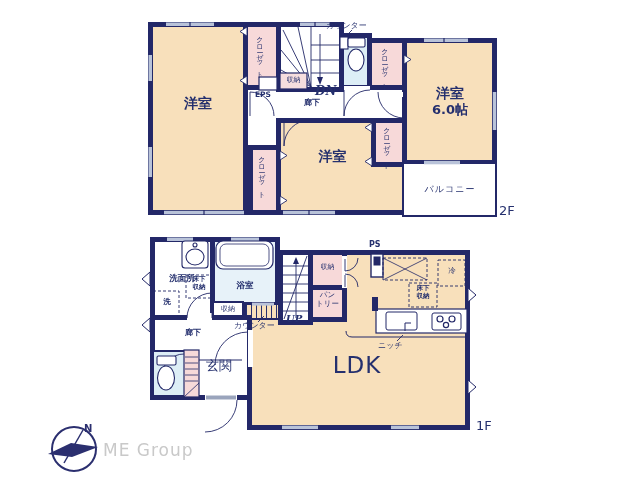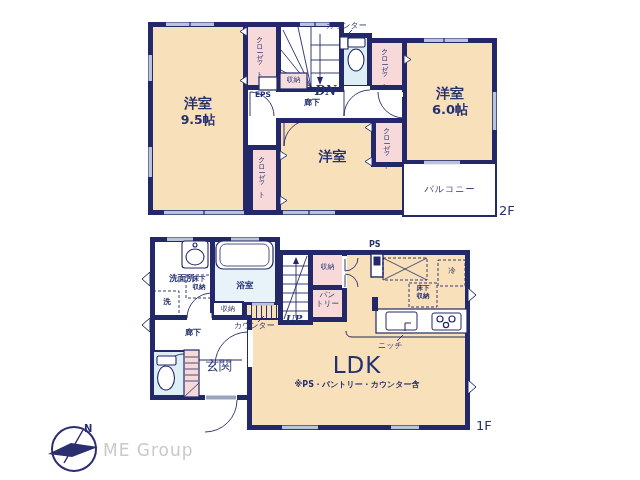--- a/index.html
+++ b/index.html
@@ -200,21 +200,20 @@
         <circle cx="74" cy="449" r="22" stroke="#2b2f6f" stroke-width="2"></circle>
         <path d="M64 463 L83 430" stroke="#2b2f6f" stroke-width="1.5"></path>
         <path d="M48 454 L71 443 L98 447 L72 457 Z" fill="#2b2f6f" stroke="none"></path>
         <text x="84" y="432" font-size="10" font-family="DejaVu Sans, sans-serif" font-weight="bold" fill="#2b2f6f" stroke="none">N</text>
       </g>
     </g>
   </svg>
 
   <div class="lbl c" style="left:150px;top:95px;width:96px;font-weight:bold">
     <div style="font-size:14px">洋室</div>
-    <div style="font-size:12.5px">9.5帖</div>
   </div>
   <div class="lbl c" style="left:285px;top:148px;width:95px;font-weight:bold">
     <div style="font-size:14px">洋室</div>
   </div>
   <div class="lbl c" style="left:405px;top:85px;width:90px;font-weight:bold">
     <div style="font-size:14px">洋室</div>
     <div style="font-size:13px">6.0帖</div>
   </div>
   <div class="lbl vert" style="left:255px;top:31px;height:54px;font-size:7px">クローゼット</div>
   <div class="lbl vert" style="left:380px;top:43px;height:44px;font-size:7px">クローゼット</div>
@@ -247,19 +246,18 @@
   <div class="lbl c" style="left:442px;top:266px;width:20px;font-size:7.5px">冷</div>
   <div class="lbl c" style="left:409px;top:285px;width:28px;font-size:6.5px;font-weight:bold">
     <div>床下</div>
       <div>収納</div>
   </div>
   <div class="lbl" style="left:378px;top:341px;font-size:8px;font-weight:normal">ニッチ</div>
   <div class="lbl" style="left:185px;top:328px;font-size:8px;font-weight:bold">廊下</div>
   <div class="lbl" style="left:206px;top:358px;font-size:13px;font-weight:normal">玄関</div>
   <div class="lbl c" style="left:277px;top:352px;width:160px">
     <div style="font-size:23px;letter-spacing:1px">LDK</div>
-    <div style="font-size:8px;font-weight:bold">※PS・パントリー・カウンター含</div>
   </div>
   <div class="lbl" style="left:476px;top:418px;font-size:13px">1F</div>
 
   <div class="lbl" style="left:103px;top:440px;font-size:17px;color:#c9c9c9;letter-spacing:1px">ME Group</div>
 
 </div>
 
 </body></html>

